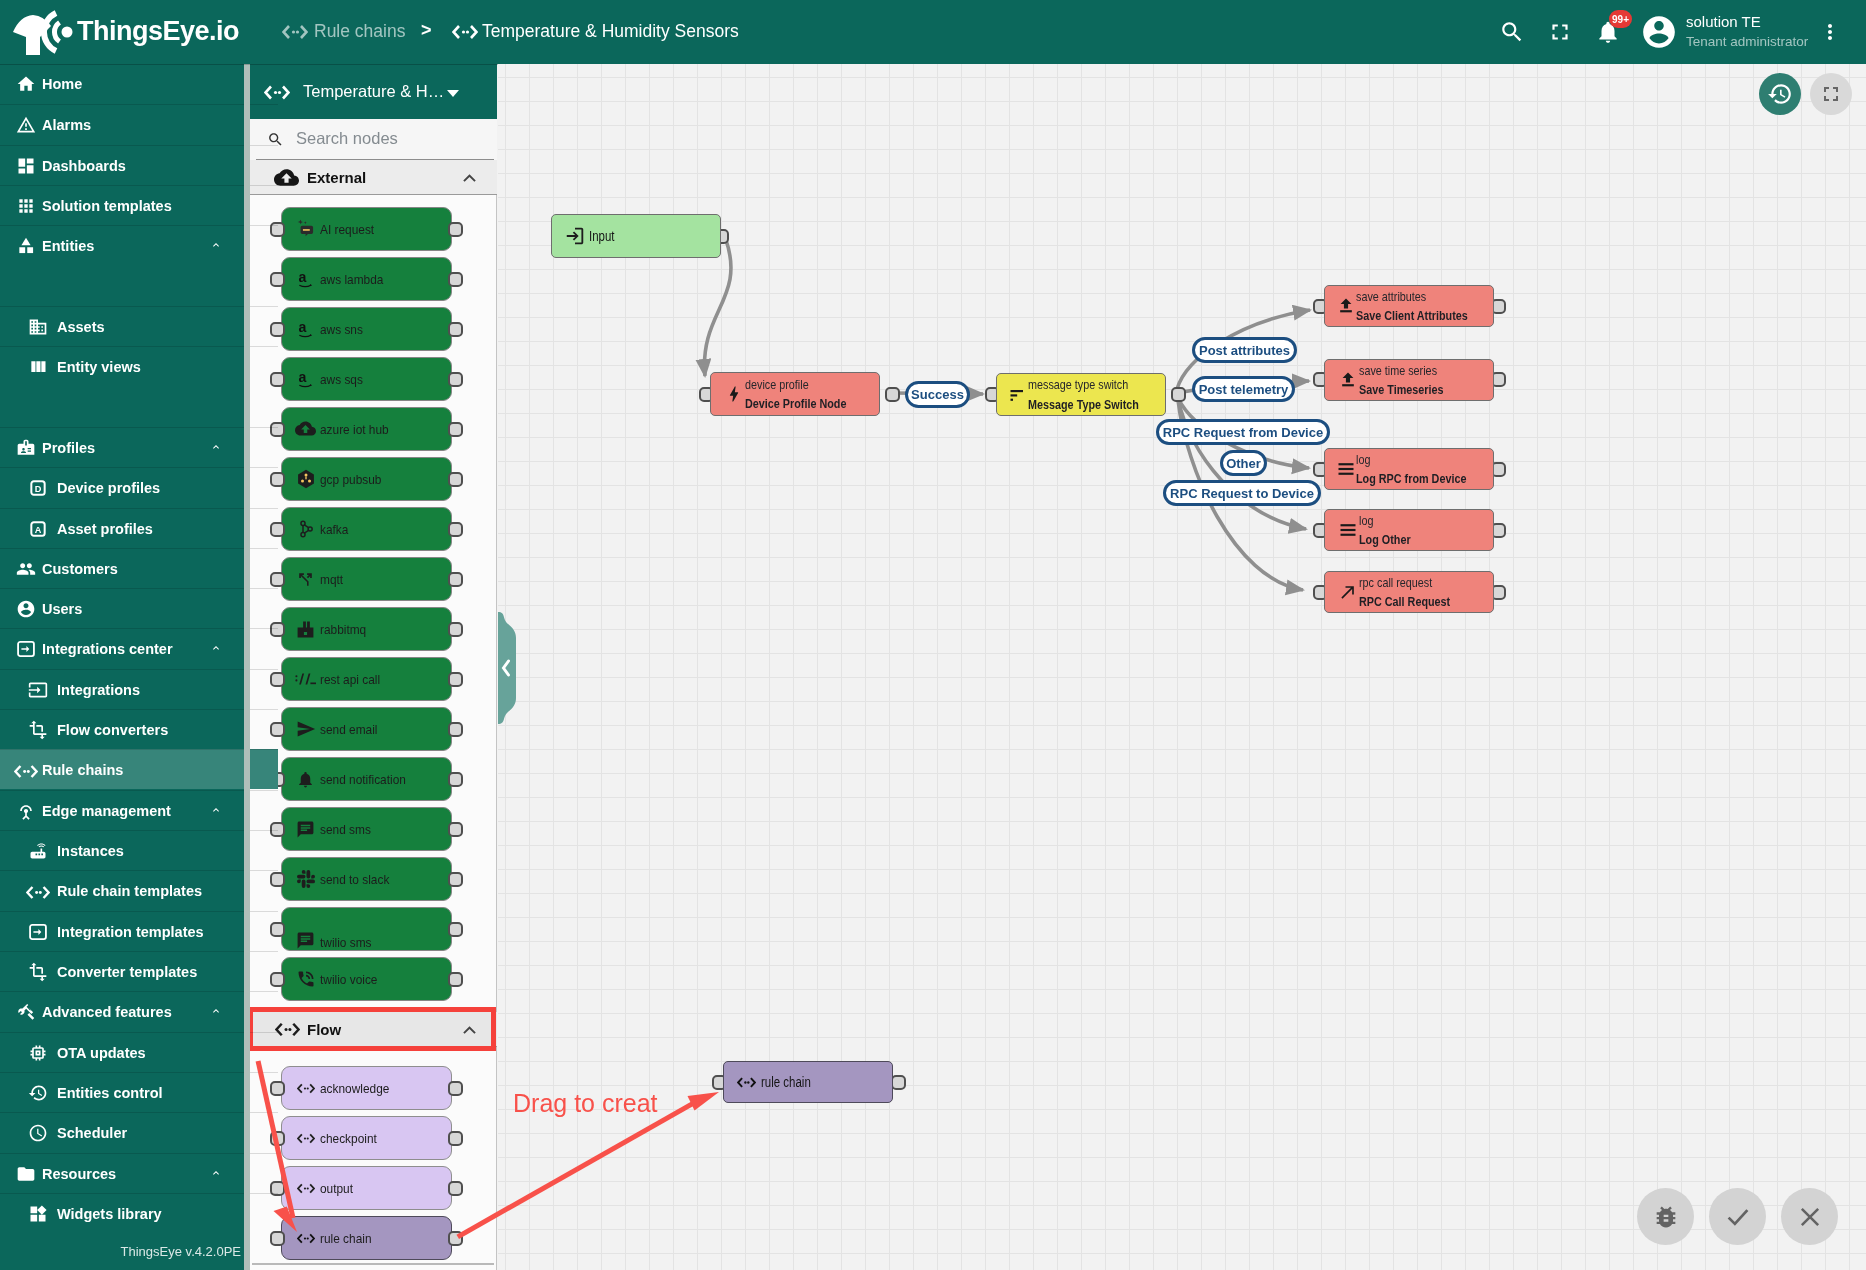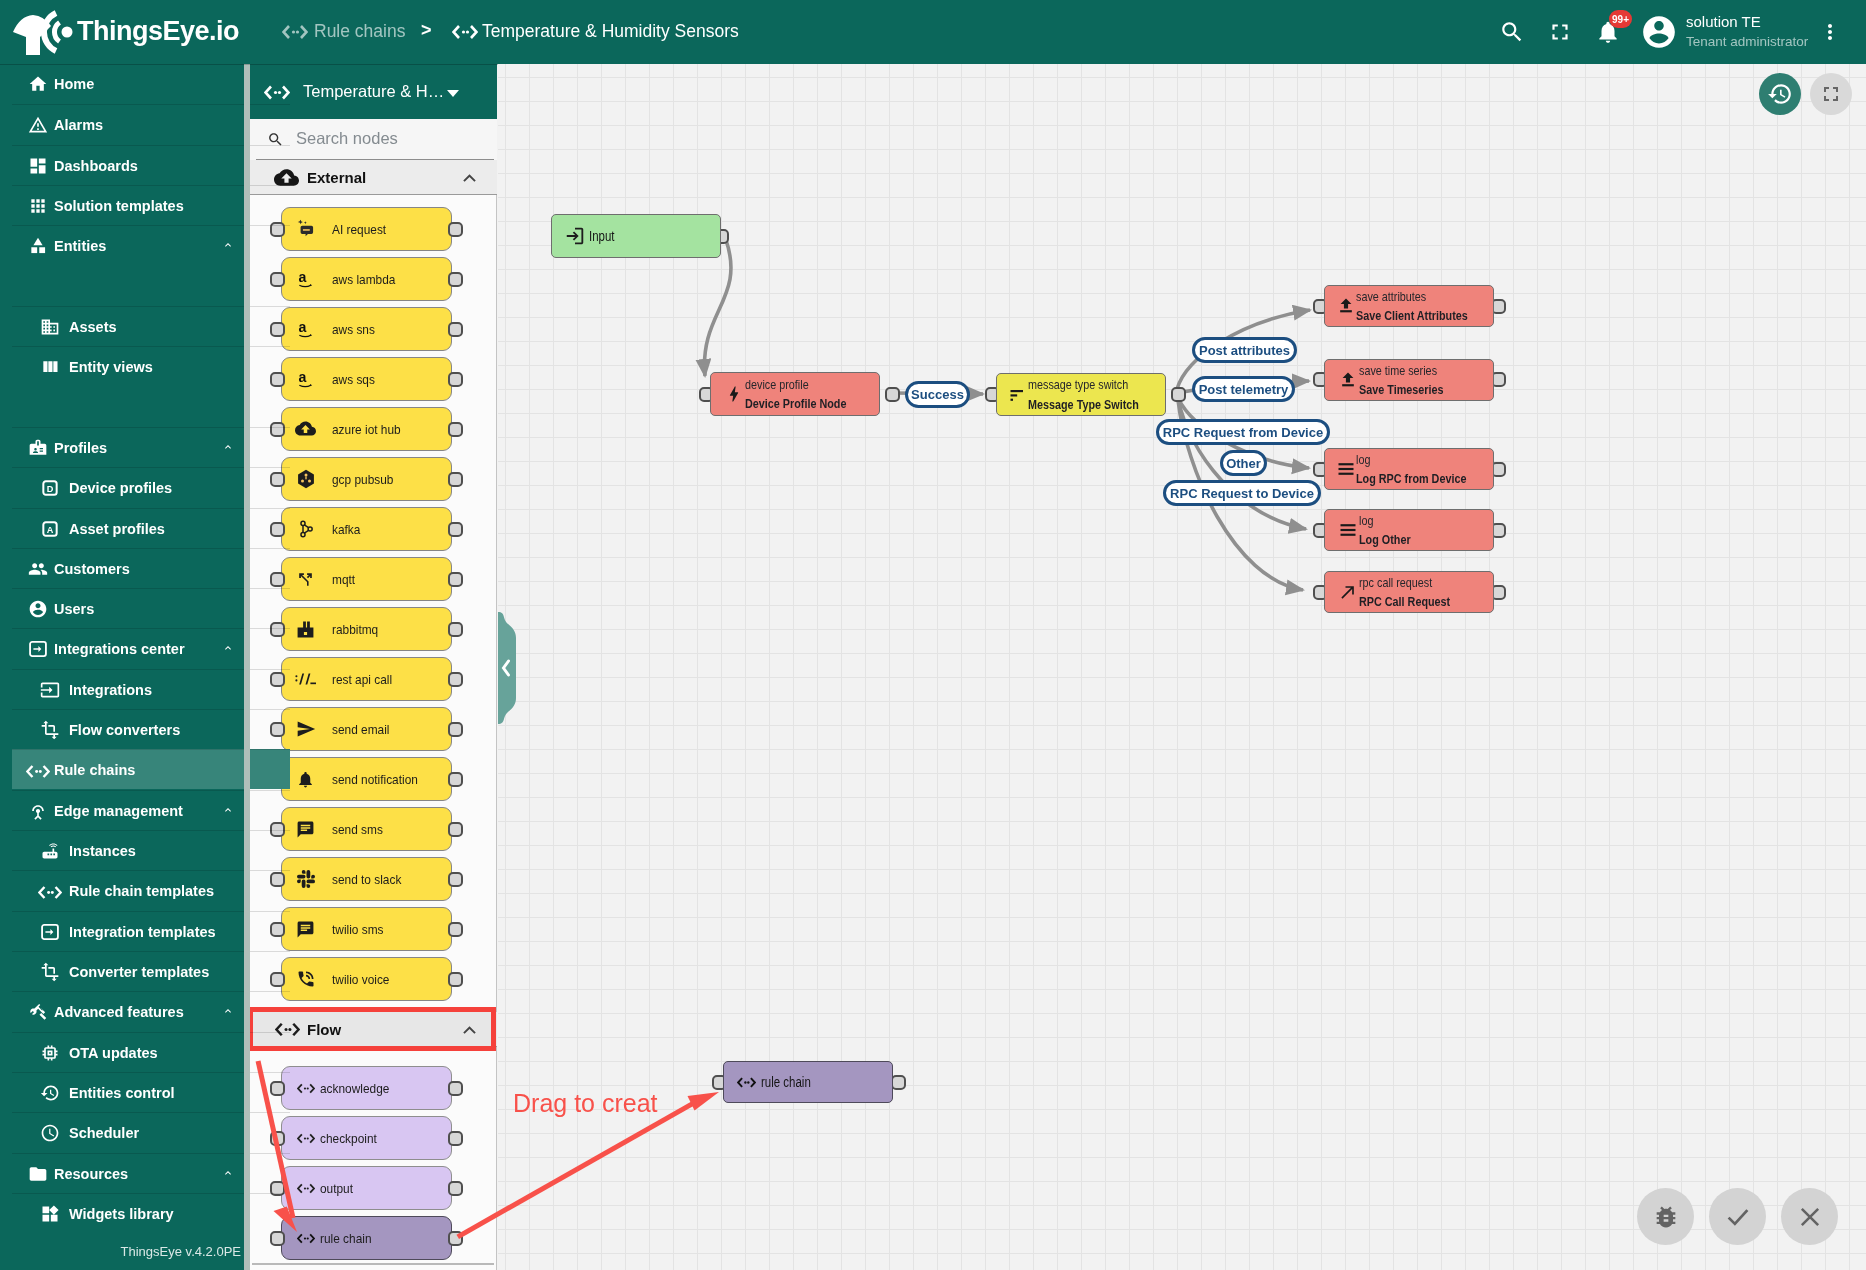--- a/index.html
+++ b/index.html
@@ -5,36 +5,36 @@
 * { margin:0; padding:0; box-sizing:border-box; }
 html,body { width:1866px; height:1270px; overflow:hidden; font-family:"Liberation Sans", sans-serif; }
 body { position:relative; background:#f2f2f2; }
 .abs { position:absolute; }
 
 #hdr { position:absolute; left:0; top:0; width:1866px; height:64px; background:#0b675b; z-index:30; }
 #hdr .logo-text { position:absolute; left:77px; top:16px; color:#fff; font-size:27px; font-weight:bold; letter-spacing:-0.5px; }
 .bc-dim { color:rgba(255,255,255,0.62); }
 
 #side { position:absolute; left:0; top:64px; width:244px; height:1206px; background:#0b675b; z-index:25; }
-.mi { position:absolute; left:12px; width:278px; height:40px; display:flex; align-items:center; color:#fff; font-size:14.5px; font-weight:bold; border-top:1px solid rgba(0,0,0,0.13); }
+.mi { position:absolute; left:0; width:278px; height:40px; display:flex; align-items:center; color:#fff; font-size:14.5px; font-weight:bold; border-top:1px solid rgba(0,0,0,0.13); }
 .mi svg { position:absolute; }
 .mi .t1 { position:absolute; left:42px; }
 .mi .t2 { position:absolute; left:57px; }
 .mi .chev { position:absolute; left:210px; top:13px; }
 .mi.sel { background:#37857a; }
 #scrollstrip { position:absolute; left:244px; top:64px; width:6px; height:1206px; background:#b0bfba; z-index:26; }
 
 #pal { position:absolute; left:250px; top:64px; width:247px; height:1206px; background:#fbfbfb; z-index:20; border-right:1px solid #c4c4c4; }
 #palhdr { position:absolute; left:0; top:0; width:247px; height:55px; background:#0b675b; color:#fff; }
 #palsearch { position:absolute; left:0; top:55px; width:247px; height:41px; background:#f6f6f6; }
 .psec { position:absolute; left:0; width:247px; height:35px; background:#ececec; border-bottom:1px solid #9a9a9a; display:flex; align-items:center; color:#111; font-size:15px; font-weight:bold; }
 .pnode { position:absolute; left:31px; width:171px; height:44px; border-radius:9px; display:flex; align-items:center; font-size:13.5px; color:#1c1c1c; white-space:nowrap; }
 .pnode .ic { margin-left:13px; margin-right:4px; flex:0 0 auto; display:flex; width:21px; justify-content:center; }
 .conn { position:absolute; width:15px; height:15px; border-radius:5px; background:#d7d7d7; border:2px solid #4f4f4f; z-index:3; }
-.ynode { background:#fde047; border:1.3px solid #868686;gap:12px; }
+.ynode { background:#15803d; border:1.3px solid #868686; }
 .vnode { background:#d8c6f2; border:1.3px solid #8e8e8e; }
 .vnode2 { background:#a496c0; border:1.5px solid #4e4a5a; }
 
 #canvas { position:absolute; left:498px; top:64px; width:1368px; height:1206px; z-index:5; background:#f2f2f2;
   background-image:linear-gradient(90deg,#e3e3e3 0,#e3e3e3 1px,transparent 1px),linear-gradient(180deg,#e3e3e3 0,#e3e3e3 1px,transparent 1px);
   background-size:24px 24px; background-position:7px 13px; }
 .cnode { position:absolute; width:170px; border-radius:5px; display:flex; align-items:center; z-index:6; }
 .cnode .ic { margin-left:11px; margin-right:0; width:23px; justify-content:center; display:flex; }
 .cnode .lines { line-height:19.5px; color:#26262b; font-size:13.5px; white-space:nowrap; transform:scaleX(0.8); transform-origin:left center; }
 .cnode .lines b { font-size:13.5px; color:#1f1f24; }
@@ -637,21 +637,21 @@
           <g fill="#1d1d1d">
             <path d="M5.04 15.16a2.52 2.52 0 1 1-2.52-2.52h2.52zM6.3 15.16a2.52 2.52 0 0 1 5.04 0v6.3a2.52 2.52 0 0 1-5.04 0z"></path>
             <path d="M8.82 5.04a2.52 2.52 0 1 1 2.52-2.52v2.52zM8.82 6.3a2.52 2.52 0 0 1 0 5.04h-6.3a2.52 2.52 0 0 1 0-5.04z"></path>
             <path d="M18.96 8.82a2.52 2.52 0 1 1 2.52 2.52h-2.52zM17.7 8.82a2.52 2.52 0 0 1-5.04 0v-6.3a2.52 2.52 0 0 1 5.04 0z"></path>
             <path d="M15.18 18.96a2.52 2.52 0 1 1-2.52 2.52v-2.52zM15.18 17.7a2.52 2.52 0 0 1 0-5.04h6.3a2.52 2.52 0 0 1 0 5.04z"></path>
           </g>
         </svg>
       </span>
       <span class="lbl">send to slack</span>
     </div>
-<div class="pnode ynode" style="top:843px;">
+<div class="pnode ynode" style="top:843px;align-items:flex-end;">
       <span class="ic">
         <svg width="19" height="19" viewBox="0 0 24 24">
           <path fill="#1d1d1d" d="M20 2H4c-1.1 0-2 .9-2 2v18l4-4h14c1.1 0 2-.9 2-2V4c0-1.1-.9-2-2-2zM6 9h12v2H6V9zm8 5H6v-2h8v2zm4-6H6V6h12v2z"></path>
         </svg>
       </span>
       <span class="lbl">twilio sms</span>
     </div>
 <div class="pnode ynode" style="top:893px;">
       <span class="ic">
         <svg width="20" height="20" viewBox="0 0 24 24">

